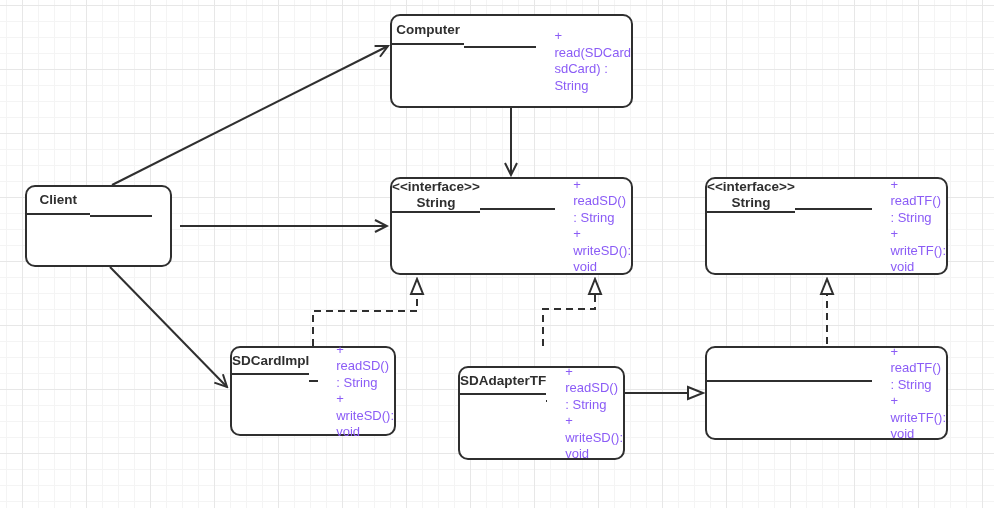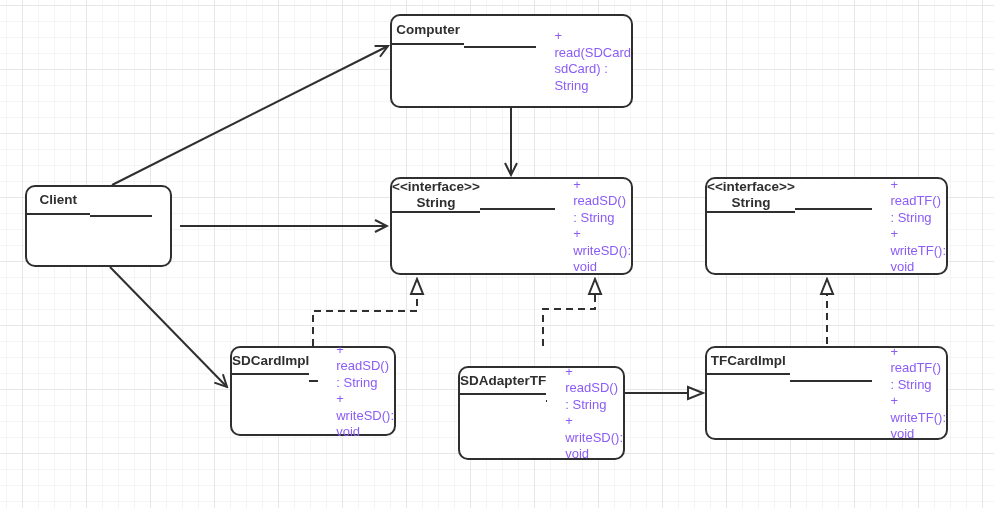--- a/index.html
+++ b/index.html
@@ -131,21 +131,20 @@
   <div class="uml-class" style="left:458px; top:346px; width:167px; height:94px;margin-top:20px;">
     <div class="sec sec-head" style="height:27px;">SDAdapterTF</div>
     <div class="sec sec-attrs" style="height:34px;"></div>
     <div class="sec sec-methods">
       <div>+ readSD() : String</div>
       <div>+ writeSD(): void</div>
     </div>
   </div>
 
   <div class="uml-class" style="left:705px; top:346px; width:243px; height:94px;">
-    <div class="sec sec-head" style="height:27px;">TFCardImpl</div>
     <div class="sec sec-attrs" style="height:34px;"></div>
     <div class="sec sec-methods">
       <div>+ readTF() : String</div>
       <div>+ writeTF(): void</div>
     </div>
   </div>
 
 </div>
 
 </body></html>

